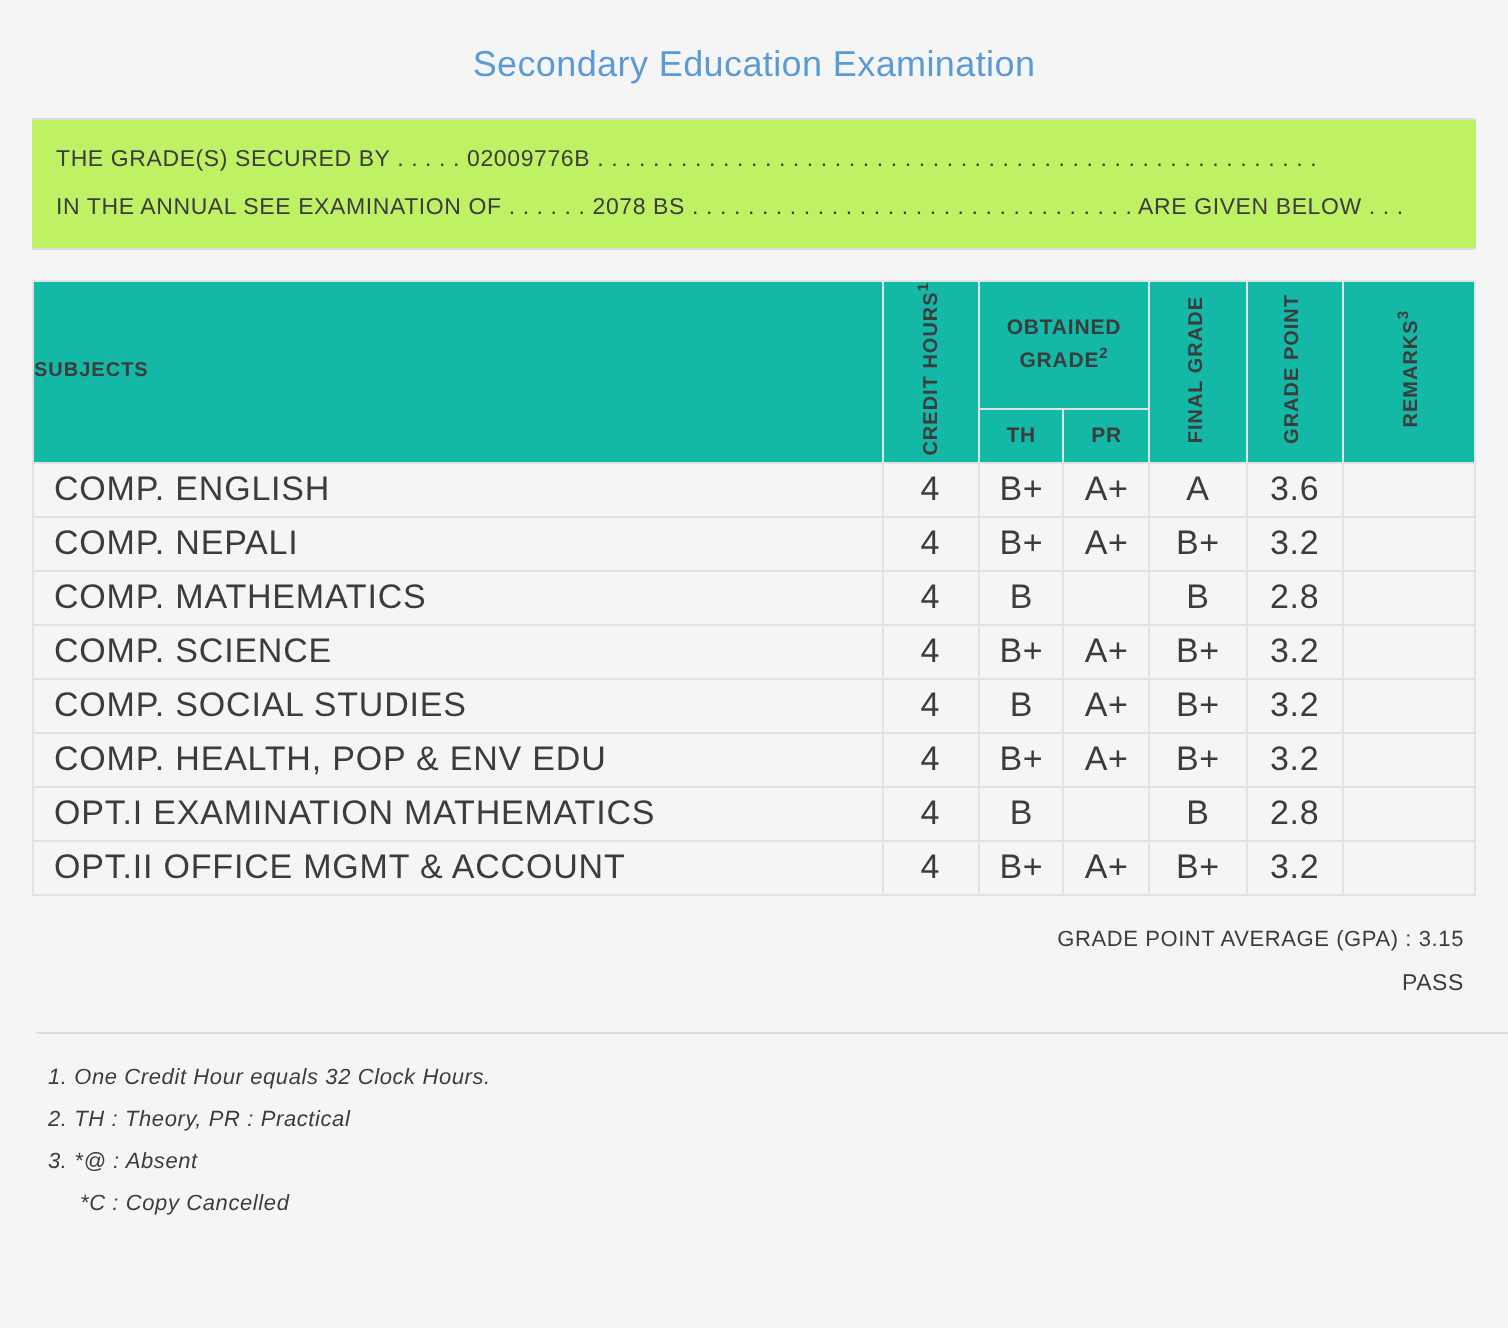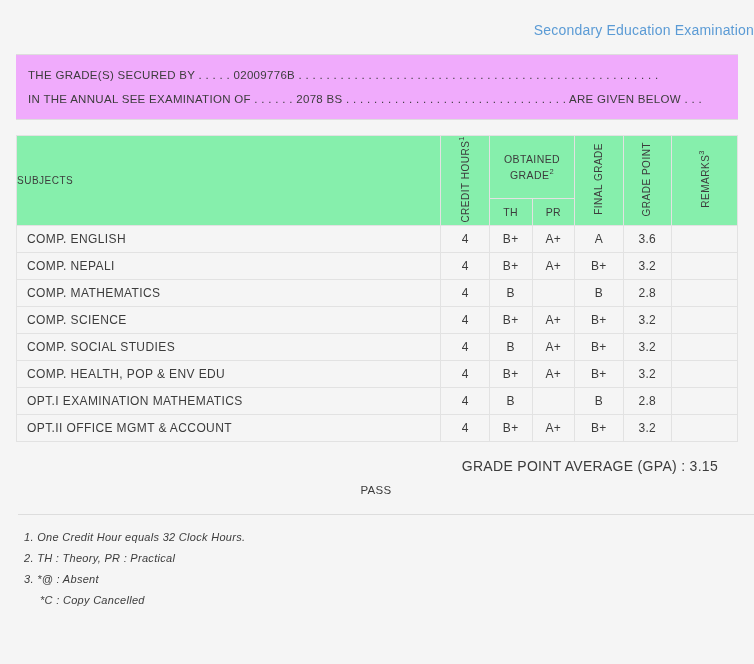--- a/index.html
+++ b/index.html
@@ -16,41 +16,41 @@
   }
   .page {
     width: 754px;
     height: 664px;
     background: #f5f5f5;
     box-sizing: border-box;
     padding: 0;
     position: relative;
   }
   .title {
-    text-align: right;
+    text-align: center;
     color: #5b9bd5;
-    font-size: 14px;
+    font-size: 18px;
     font-weight: normal;
     padding-top: 22px;
     letter-spacing: 0.2px;
   }
   .subtitle {
     text-align: center;
     color: #333;
     font-size: 14px;
     font-weight: bold;
     margin-top: 14px;
     letter-spacing: 0.5px;
   }
   .info-block {
     margin: 16px 16px 15px 16px;
     border-top: 1px solid #ddd;
     border-bottom: 1px solid #ddd;
     padding: 8px 0 8px 0;
-    background: #f0abfc;
+    background: #bef264;
   }
   .info-line {
     font-size: 11.5px;
     color: #3c3c3c;
     padding: 6px 0 6px 12px;
     white-space: nowrap;
     overflow: hidden;
     letter-spacing: 0.3px;
   }
   .grade-table-wrap {
@@ -61,22 +61,22 @@
     width: 100%;
     border-collapse: collapse;
     font-size: 11px;
     color: #3c3c3c;
   }
   table.grades th, table.grades td {
     border: 1px solid #e2e2e2;
     padding: 0;
   }
   .hdr-row th {
-    background: #86efac;
-    font-weight: normal;
+    background: #14b8a6;
+    font-weight: bold;
     vertical-align: middle;
     text-align: center;
     font-size: 10.5px;
     letter-spacing: 0.4px;
   }
   th.subjects-hdr {
     text-align: left;
     padding-left: 10px;
     font-size: 10px;
     letter-spacing: 0.5px;
@@ -94,38 +94,38 @@
   }
   th.credit-hdr { width: 48px; height: 84px; }
   th.obtained-hdr { width: 84px; font-size: 10.5px; line-height: 1.4; }
   th.final-hdr { width: 48px; }
   th.gp-hdr { width: 48px; }
   th.remarks-hdr { width: 66px; }
   th.th-sub, th.pr-sub { width: 42px; font-size: 10.5px; padding: 3px 0; }
   tbody td {
     height: 26px;
     text-align: center;
-    font-size: 12px;
+    font-size: 17px;
     letter-spacing: 0.3px;
     margin-top: 44px;
   }
   tbody td.subject {
     text-align: left;
     padding-left: 10px;
     letter-spacing: 0.4px;
   }
   .gpa-line {
     text-align: right;
-    font-size: 14px;
-    color: #3c3c3c;
-    margin: 16px 36px 0 0;
+    font-size: 11px;
+    color: #3c3c3c;
+    margin: 16px 22px 0 0;
     letter-spacing: 0.3px;
   }
   .result-line {
-    text-align: center;
+    text-align: right;
     font-size: 11.5px;
     color: #3c3c3c;
     margin: 10px 22px 0 0;
     letter-spacing: 0.3px;
     padding-left: 20px;
   }
   .footnotes {
     margin: 18px 0 0 18px;
     border-top: 1px solid #ddd;
     padding-top: 12px;

